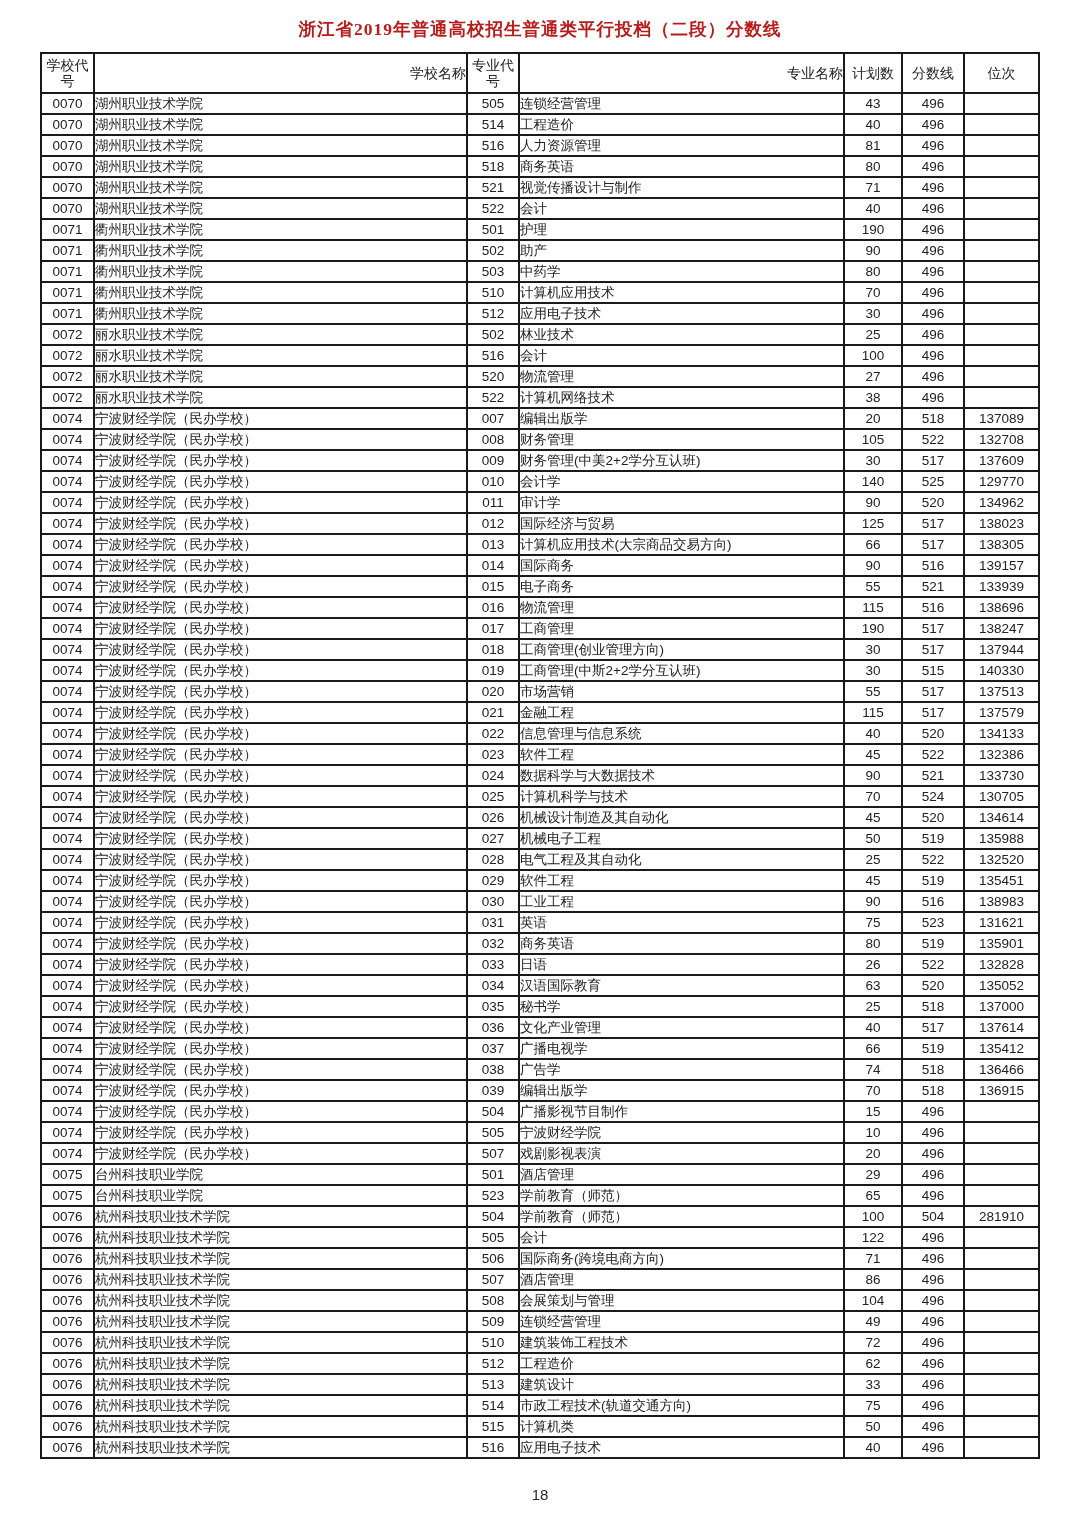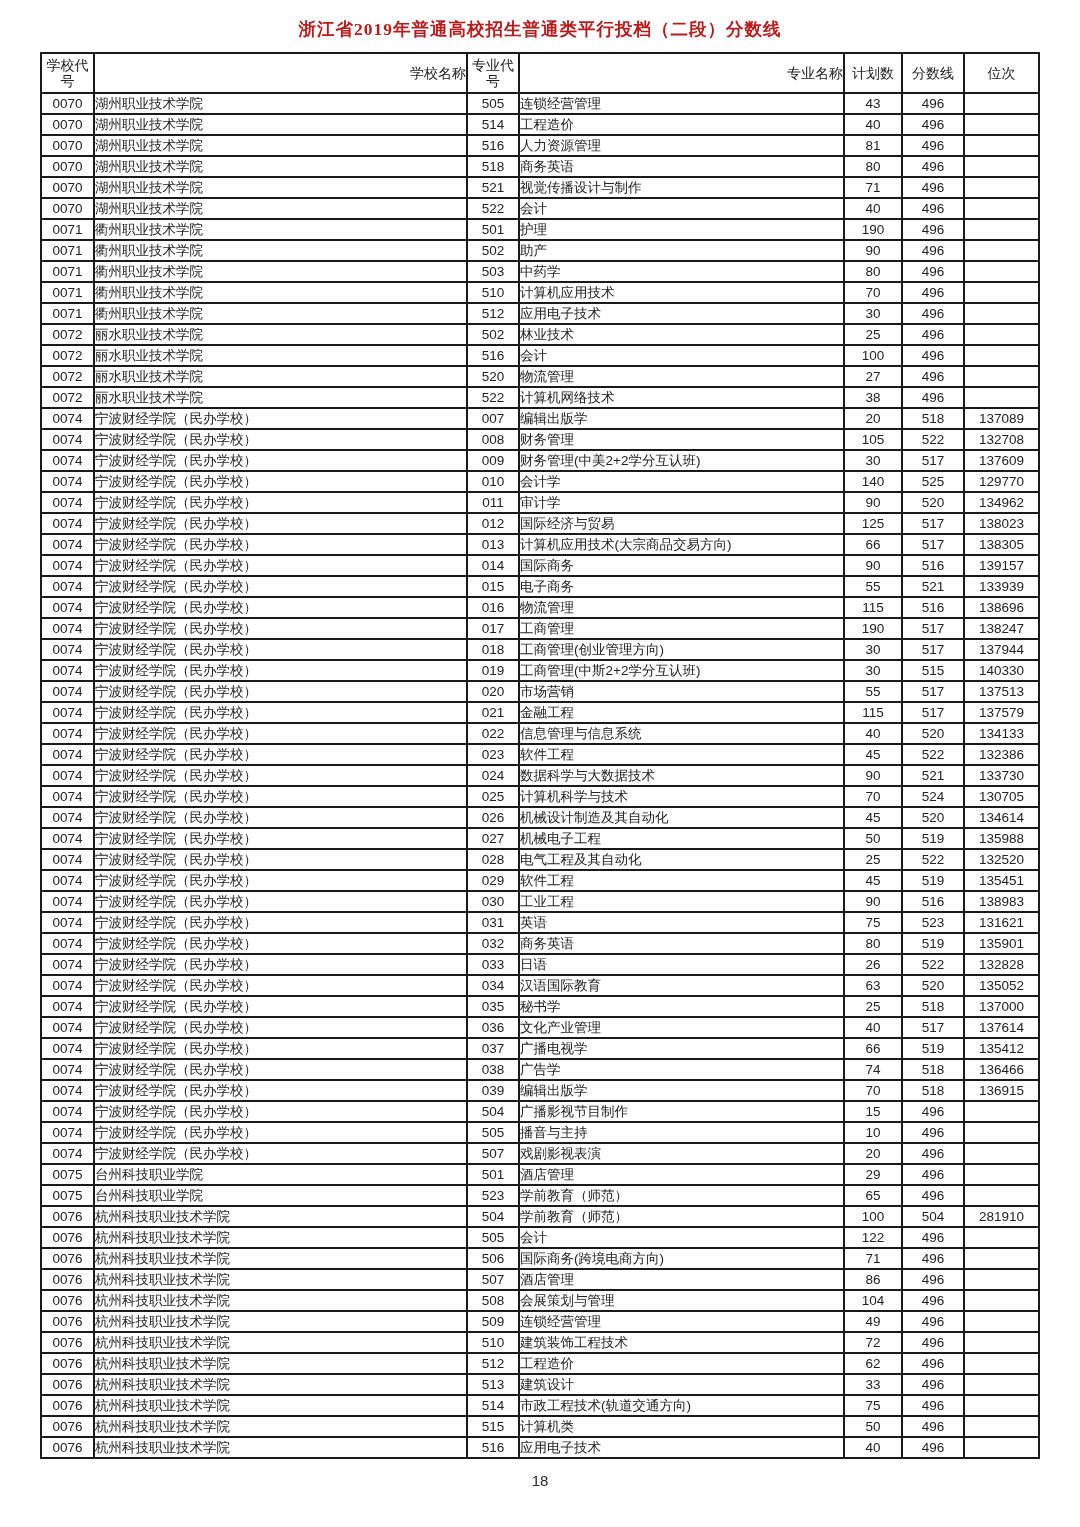--- a/index.html
+++ b/index.html
@@ -56,21 +56,21 @@
   td.c1 { text-align: left; padding-left: 5px; }
   td.c2 { text-align: center; }
   td.c3 { text-align: left; padding-left: 5px; }
   td.c4 { text-align: center; }
   td.c5 { text-align: center; }
   td.c6 { text-align: center; }
   .page-number {
     text-align: center;
     font-size: 15px;
     color: #2a2a2a;
-    margin-top: 13px;
+    margin-top: 27px;
   }
 </style>
 </head>
 <body>
 
 <div class="page-title">浙江省2019年普通高校招生普通类平行投档（二段）分数线</div>
 
 <table class="score-table">
   <colgroup>
     <col style="width:53px">
@@ -531,21 +531,21 @@
         <td class="c2">504</td>
         <td class="c3">广播影视节目制作</td>
         <td class="c4">15</td>
         <td class="c5">496</td>
         <td class="c6"></td>
       </tr>
       <tr>
         <td class="c0">0074</td>
         <td class="c1">宁波财经学院（民办学校）</td>
         <td class="c2">505</td>
-        <td class="c3">播音与主持</td>
+        <td class="c3">宁波财经学院</td>
         <td class="c4">10</td>
         <td class="c5">496</td>
         <td class="c6"></td>
       </tr>
       <tr>
         <td class="c0">0074</td>
         <td class="c1">宁波财经学院（民办学校）</td>
         <td class="c2">507</td>
         <td class="c3">戏剧影视表演</td>
         <td class="c4">20</td>

